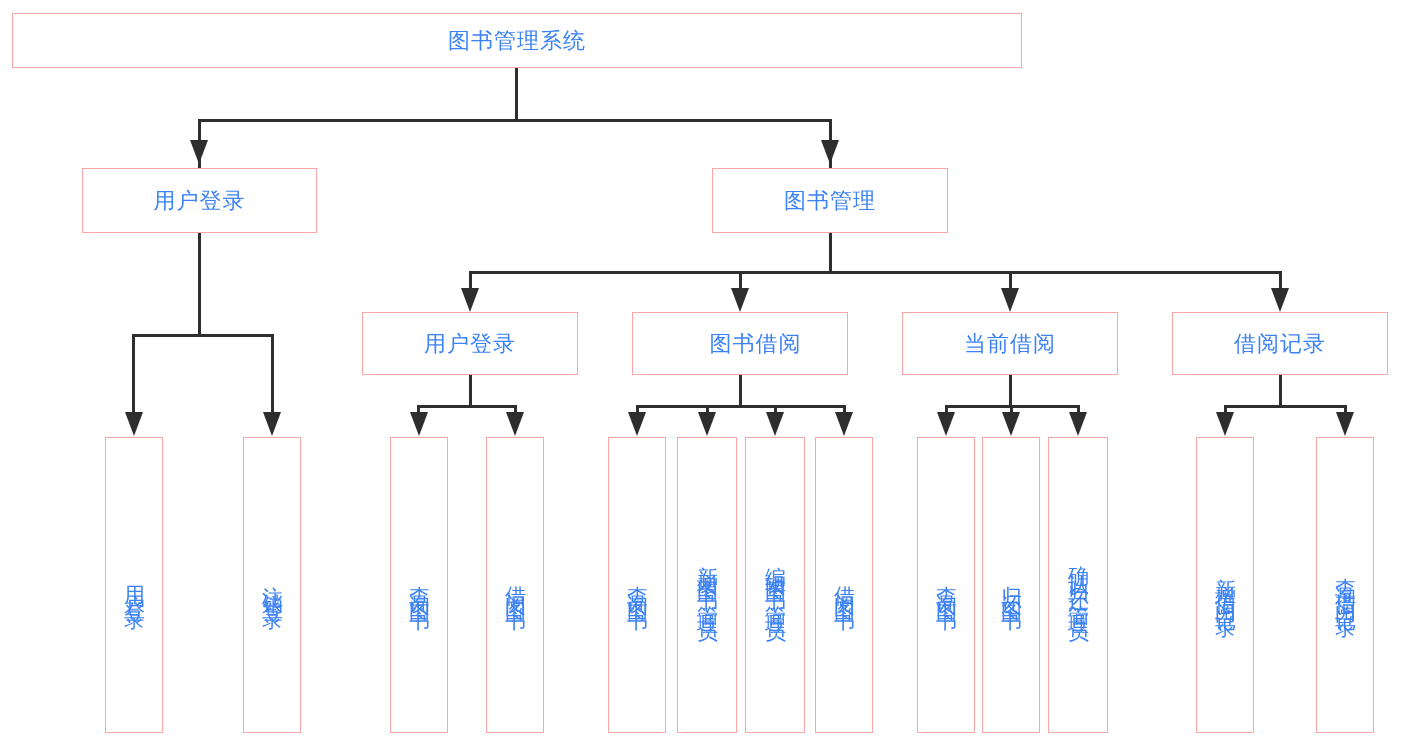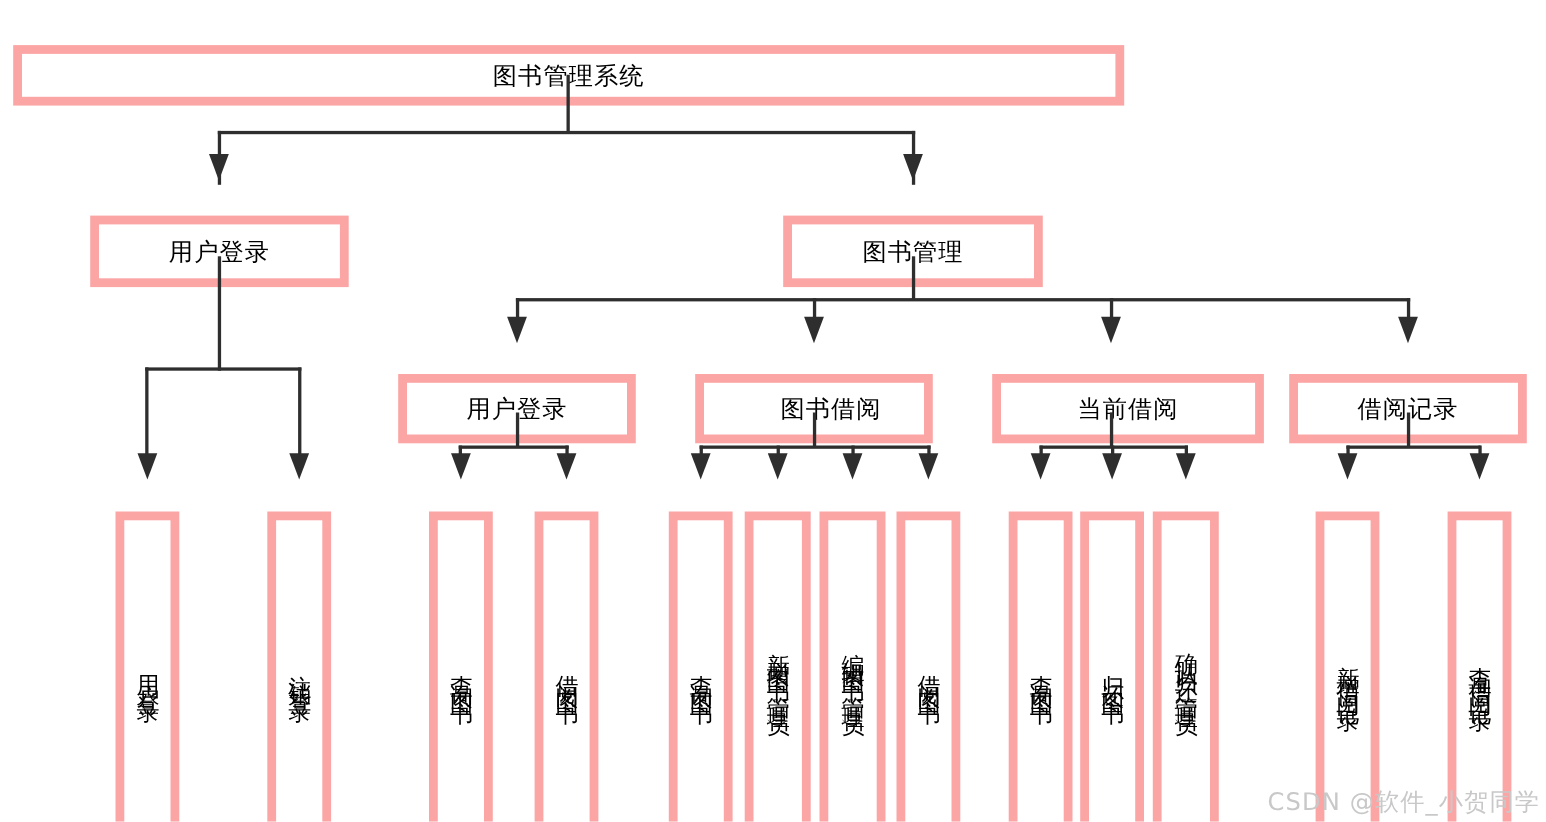--- a/index.html
+++ b/index.html
@@ -6,30 +6,29 @@
   #canvas{
     position:relative;
     width:1405px;height:747px;
     background:#ffffff;
     overflow:hidden;
     font-family:"DejaVu Sans","Liberation Sans",sans-serif;
   }
   .box{
     position:absolute;
     box-sizing:border-box;
-    border:8px solid #fca5a5;
+    border:1px solid #fca5a5;
     background:#ffffff;
     display:flex;
     align-items:center;
     justify-content:center;
-    color:#000000;
+    color:#3b82f6;
     font-size:22px;
     letter-spacing:1px;
     white-space:nowrap;
-    margin-top:28px;
   }
   .vbox{
     writing-mode:vertical-rl;
     text-orientation:mixed;
     font-size:21px;
     letter-spacing:8px;
     line-height:1.1;
     white-space:normal;
   }
   .line{
@@ -83,21 +82,21 @@
   <div class="arrow" style="left:461px;top:288px;"></div>
   <div class="line" style="left:739px;top:271px;width:3px;height:20px;"></div>
   <div class="arrow" style="left:731px;top:288px;"></div>
   <div class="line" style="left:1009px;top:271px;width:3px;height:20px;"></div>
   <div class="arrow" style="left:1001px;top:288px;"></div>
   <div class="line" style="left:1279px;top:271px;width:3px;height:20px;"></div>
   <div class="arrow" style="left:1271px;top:288px;"></div>
 
   <div class="box" style="left:362px;top:312px;width:216px;height:63px;">用户登录</div>
   <div class="box" style="left:632px;top:312px;width:216px;height:63px;padding-left:31px;">图书借阅</div>
-  <div class="box" style="left:902px;top:312px;width:247px;height:63px;">当前借阅</div>
+  <div class="box" style="left:902px;top:312px;width:216px;height:63px;">当前借阅</div>
   <div class="box" style="left:1172px;top:312px;width:216px;height:63px;">借阅记录</div>
 
   <div class="line" style="left:469px;top:375px;width:3px;height:32px;"></div>
   <div class="line" style="left:417px;top:405px;width:100px;height:3px;"></div>
   <div class="line" style="left:417px;top:405px;width:3px;height:9px;"></div>
   <div class="arrow" style="left:410px;top:412px;"></div>
   <div class="line" style="left:514px;top:405px;width:3px;height:9px;"></div>
   <div class="arrow" style="left:506px;top:412px;"></div>
 
   <div class="line" style="left:739px;top:375px;width:3px;height:32px;"></div>
@@ -138,15 +137,14 @@
   <div class="box vbox" style="left:745px;top:437px;width:60px;height:296px;">编辑图书（管理员）</div>
   <div class="box vbox" style="left:815px;top:437px;width:58px;height:296px;">借阅图书</div>
 
   <div class="box vbox" style="left:917px;top:437px;width:58px;height:296px;">查询图书</div>
   <div class="box vbox" style="left:982px;top:437px;width:58px;height:296px;">归还图书</div>
   <div class="box vbox" style="left:1048px;top:437px;width:60px;height:296px;">确认归还（管理员）</div>
 
   <div class="box vbox" style="left:1196px;top:437px;width:58px;height:296px;">新增借阅记录</div>
   <div class="box vbox" style="left:1316px;top:437px;width:58px;height:296px;">查询借阅记录</div>
 
-  <div class="watermark">CSDN @软件_小贺同学</div>
 
 </div>
 
 </body></html>

